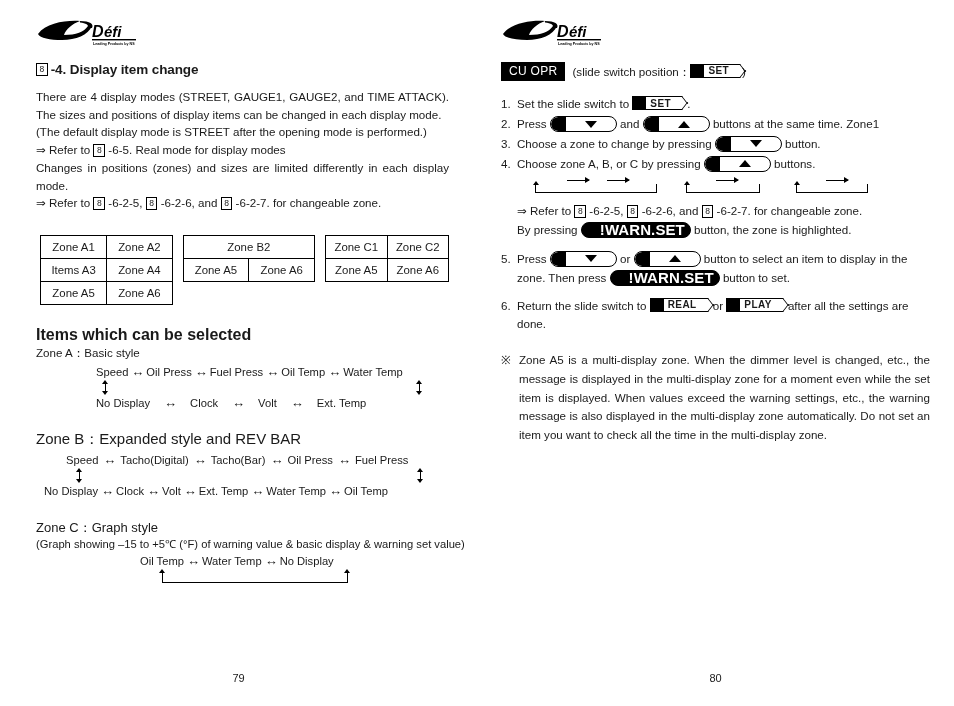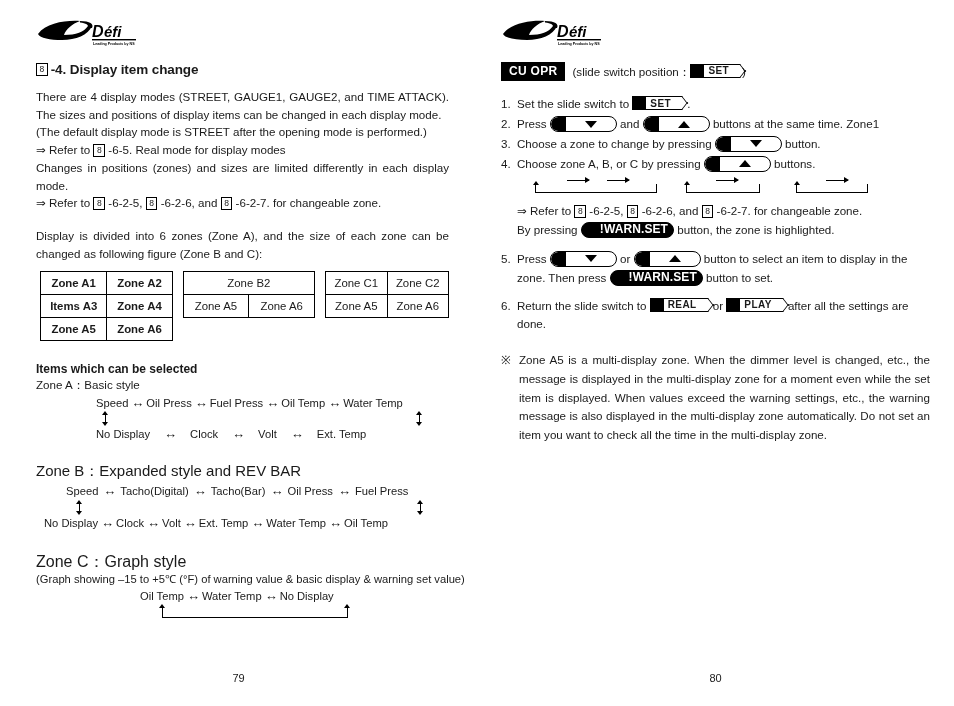--- a/index.html
+++ b/index.html
@@ -47,21 +47,21 @@
     display: inline-block;
     border: 1px solid #000;
     font-size: 8.5px;
     line-height: 1;
     padding: 1.5px 2.5px 1.5px 2.5px;
     font-weight: normal;
     vertical-align: 1px;
     font-family: "Liberation Sans", sans-serif;
   }
   h3.sub-title {
-    font-size: 12px;
+    font-size: 16px;
     font-weight: bold;
     margin: 0 0 2px 0;
   }
   p.body {
     font-size: 11.6px;
     line-height: 1.53;
     margin: 0;
     text-align: justify;
     text-justify: inter-word;
   }
@@ -83,21 +83,21 @@
     font-size: 11.4px;
   }
   table.zt td {
     border: 1px solid #000;
     text-align: center;
     height: 20px;
     padding: 1px 4px;
     white-space: nowrap;
     font-family: "Liberation Sans", sans-serif;
   }
-  .ta td { width: 67px; font-weight: bold; }
+  .ta td { width: 67px; }
   .tb td { width: 67px; }
   .tc td { width: 62px; }
 
   
   .flow {
     font-size: 11.2px;
     line-height: 1.25;
     white-space: nowrap;
   }
   .flow-row {
@@ -164,21 +164,21 @@
     border-left: 3.2px solid transparent;
     border-right: 3.2px solid transparent;
     border-bottom: 4.5px solid #000;
   }
 
   
   .cuopr {
     display: inline-block;
     background: #000;
     color: #fff;
-    font-weight: bold;
+    font-weight: normal;
     font-size: 12px;
     padding: 2.5px 8px 3px 8px;
     letter-spacing: 0.3px;
     line-height: 1.15;
   }
   .header-row {
     display: flex;
     align-items: center;
     font-size: 11.6px;
     gap: 7px;
@@ -266,21 +266,21 @@
     width: 0; height: 0;
     border-left: 6px solid transparent;
     border-right: 6px solid transparent;
   }
   .tri-down { border-top: 7px solid #000; }
   .tri-up   { border-bottom: 7px solid #000; }
   .pill.warn { background: #000; }
   .pill.warn .face {
     color: #fff;
     background: #000;
-    font-size: 12px;
+    font-size: 15px;
     font-weight: bold;
     letter-spacing: 0.1px;
     min-width: 0;
     padding: 0 5px 0 3px;
     white-space: nowrap;
   }
 
   ol.steps {
     margin: 0;
     padding: 0;
@@ -402,21 +402,20 @@
   </p>
 
   <p class="body">Changes in positions (zones) and sizes are limited differently in each display mode.</p>
 
   <p class="body nojust">
     <span>⇒ Refer to </span><span class="boxnum">8</span><span> -6-2-5, </span><span class="boxnum">8</span><span> -6-2-6, and </span><span class="boxnum">8</span><span> -6-2-7. for changeable zone.</span>
   </p>
 
   <div class="gap-m"></div>
 
-  <p class="body">Display is divided into 6 zones (Zone A), and the size of each zone can be changed as following figure (Zone B and C):</p>
 
   <div class="tables">
     <table class="zt ta">
       <tbody>
           <tr>
         <td>Zone A1</td>
         <td>Zone A2</td>
       </tr>
       <tr>
         <td>Items A3</td>
@@ -540,21 +539,21 @@
         <span>Water Temp</span>
         <span class="ar dbl-h"></span>
         <span>Oil Temp</span>
       </div>
     </div>
   </div>
 
   <div class="gap-l"></div>
 
   <div class="flow">
-    <div style="font-size:16px;">Zone C：Graph style</div>
+    <div style="font-size:13px;">Zone C：Graph style</div>
     <div style="font-size:11.2px;margin-bottom:2px;">(Graph showing –15 to +5℃ (°F) of warning value &amp; basic display &amp; warning set value)</div>
     <div style="padding-left:104px;">
       <div class="flow-row">
         <span>Oil Temp</span>
         <span class="ar dbl-h"></span>
         <span>Water Temp</span>
         <span class="ar dbl-h"></span>
         <span>No Display</span>
       </div>
       <div class="ushape" style="width:186px;margin-left:22px;">

